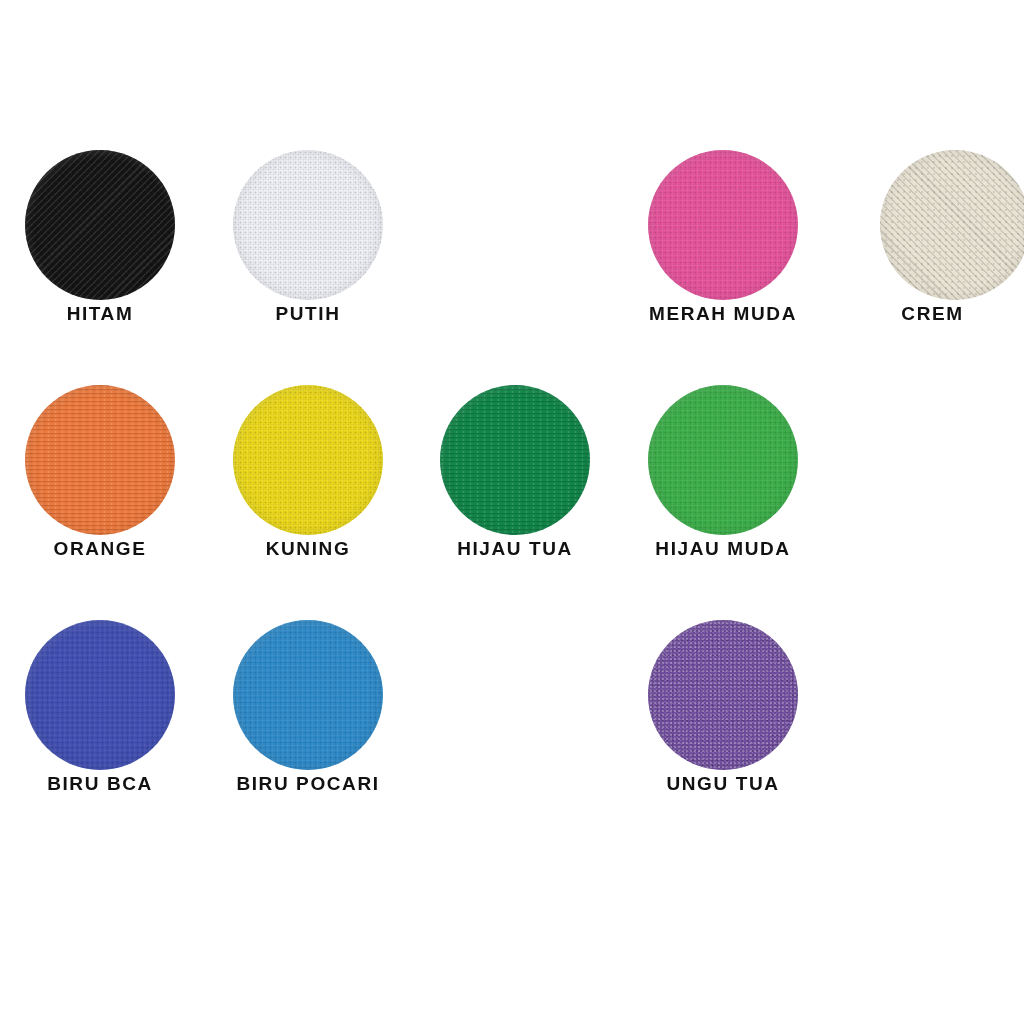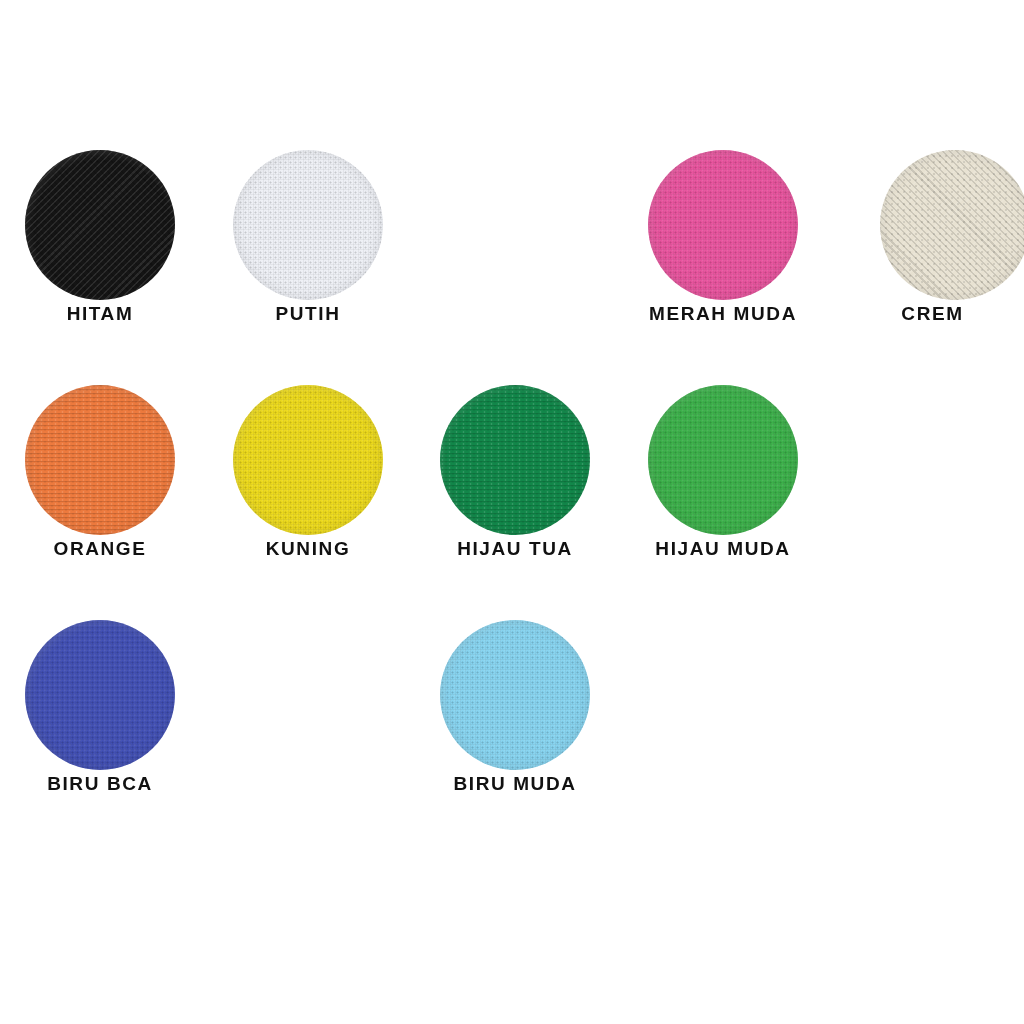--- a/index.html
+++ b/index.html
@@ -253,22 +253,30 @@
     </div>
     <div class="swatch-row row-3">
       <div class="swatch-cell col-0">
         <div class="swatch-disc-wrap">
           <div class="swatch-disc weave-dot" style="background-color: rgb(66, 80, 180);">
             <div class="swatch-shade"></div>
           </div>
         </div>
         <div class="swatch-label">BIRU BCA</div>
       </div>
-      <div class="swatch-cell col-2">
-        <div class="swatch-disc-wrap">
-          <div class="swatch-disc weave-dot" style="background-color: rgb(135, 211, 239);">
-            <div class="swatch-shade"></div>
-          </div>
-        </div>
-        <div class="swatch-label">BIRU MUDA</div>
+      <div class="swatch-cell col-1">
+        <div class="swatch-disc-wrap">
+          <div class="swatch-disc weave-dot" style="background-color: rgb(47, 140, 203);">
+            <div class="swatch-shade"></div>
+          </div>
+        </div>
+        <div class="swatch-label">BIRU POCARI</div>
+      </div>
+      <div class="swatch-cell col-3">
+        <div class="swatch-disc-wrap">
+          <div class="swatch-disc weave-felt" style="background-color: rgb(110, 74, 158);">
+            <div class="swatch-shade"></div>
+          </div>
+        </div>
+        <div class="swatch-label">UNGU TUA</div>
       </div>
     </div>
   </div>
 
 </body></html>

